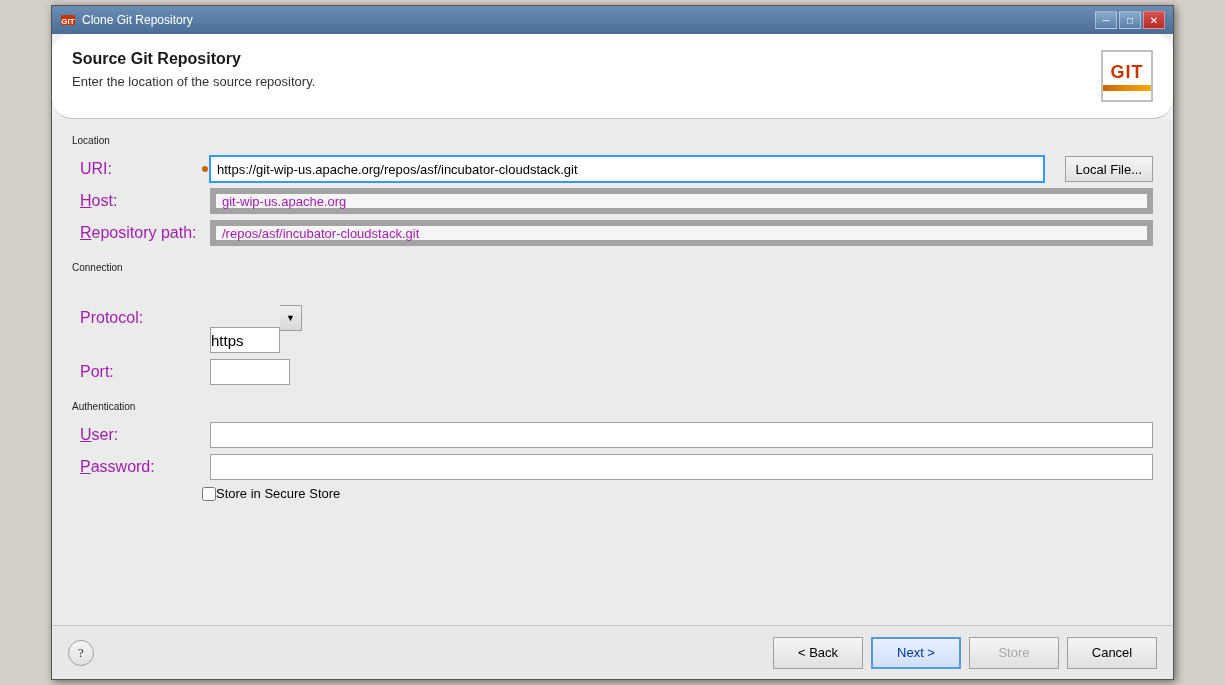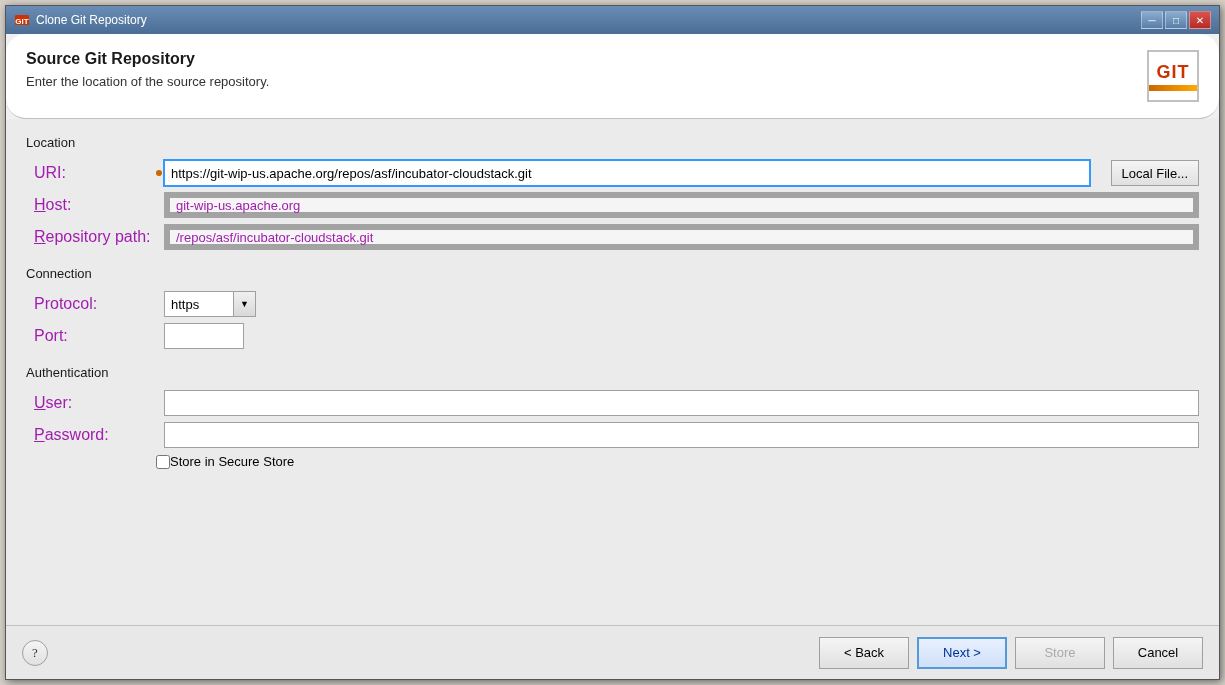--- a/index.html
+++ b/index.html
@@ -10,21 +10,21 @@
       background: #d4d0c8;
       display: flex;
       justify-content: center;
       align-items: center;
       width: 1225px;
       height: 685px;
       overflow: hidden;
     }
 
     .window {
-      width: 1215px;
+      width: 1123px;
       height: 675px;
       background: #f0f0f0;
       border: 1px solid #555;
       box-shadow: 2px 2px 8px rgba(0,0,0,0.5);
       display: flex;
       flex-direction: column;
     }
 
     .title-bar {
       background: linear-gradient(to bottom, #6a8db5 0%, #4a6d95 100%);
@@ -225,27 +225,28 @@
     }
 
     .protocol-select-wrap {
       display: flex;
       align-items: center;
       gap: 0;
     }
 
     .protocol-display {
       height: 26px;
-      padding: 2px 6px;
+      padding: 2px 0;
       border: 1px solid #a0a0a0;
       background: white;
-      font-size: 13px;
+      font-size: 15px;
       display: flex;
       align-items: center;
       min-width: 70px;
+      margin-top: 44px;
     }
 
     .protocol-arrow {
       height: 26px;
       width: 22px;
       border: 1px solid #a0a0a0;
       border-left: none;
       background: linear-gradient(to bottom, #f0f0f0, #d8d8d8);
       display: flex;
       align-items: center;
@@ -323,21 +324,21 @@
       background: linear-gradient(to bottom, #e8f0ff, #d0e0f8);
       color: #003399;
     }
 
     .btn-nav:disabled, .btn-nav.disabled {
       color: #aaa;
       cursor: default;
     }
 
     .section-header {
-      font-size: 13px;
+      font-size: 10px;
       font-weight: normal;
       color: #1a1a1a;
       margin-bottom: 10px;
     }
   </style>
 </head>
 <body>
 
 <div class="window">
 

